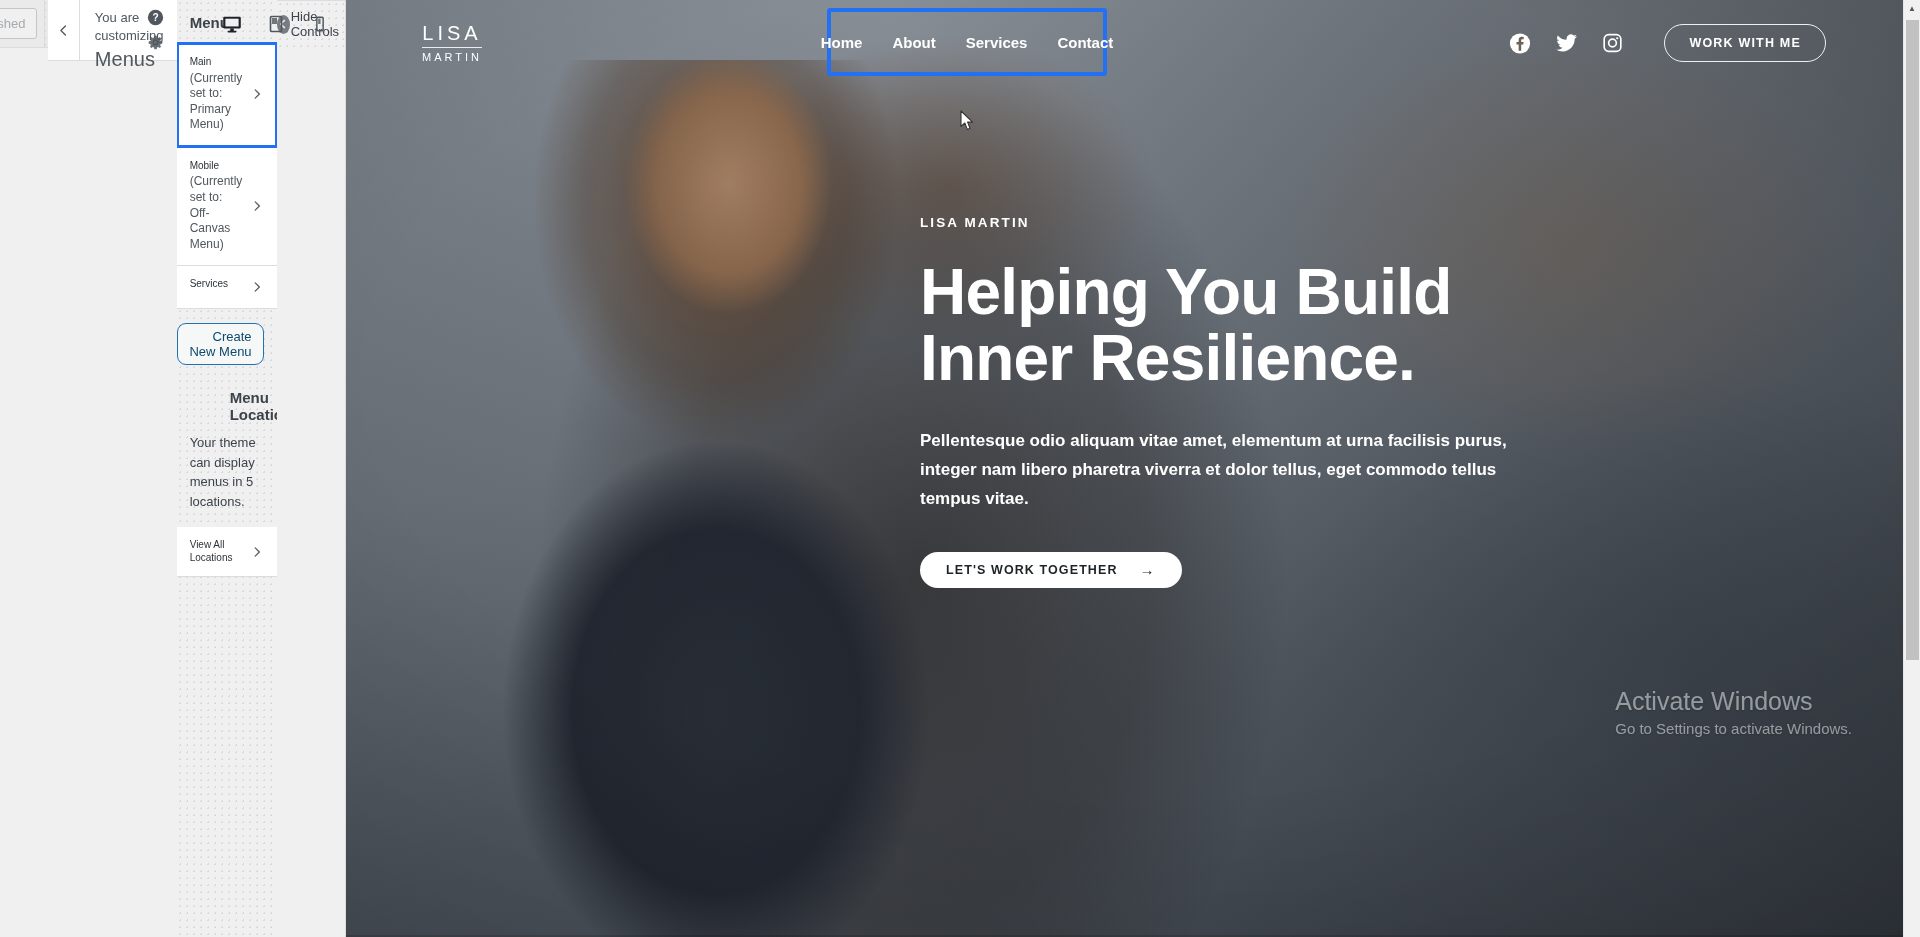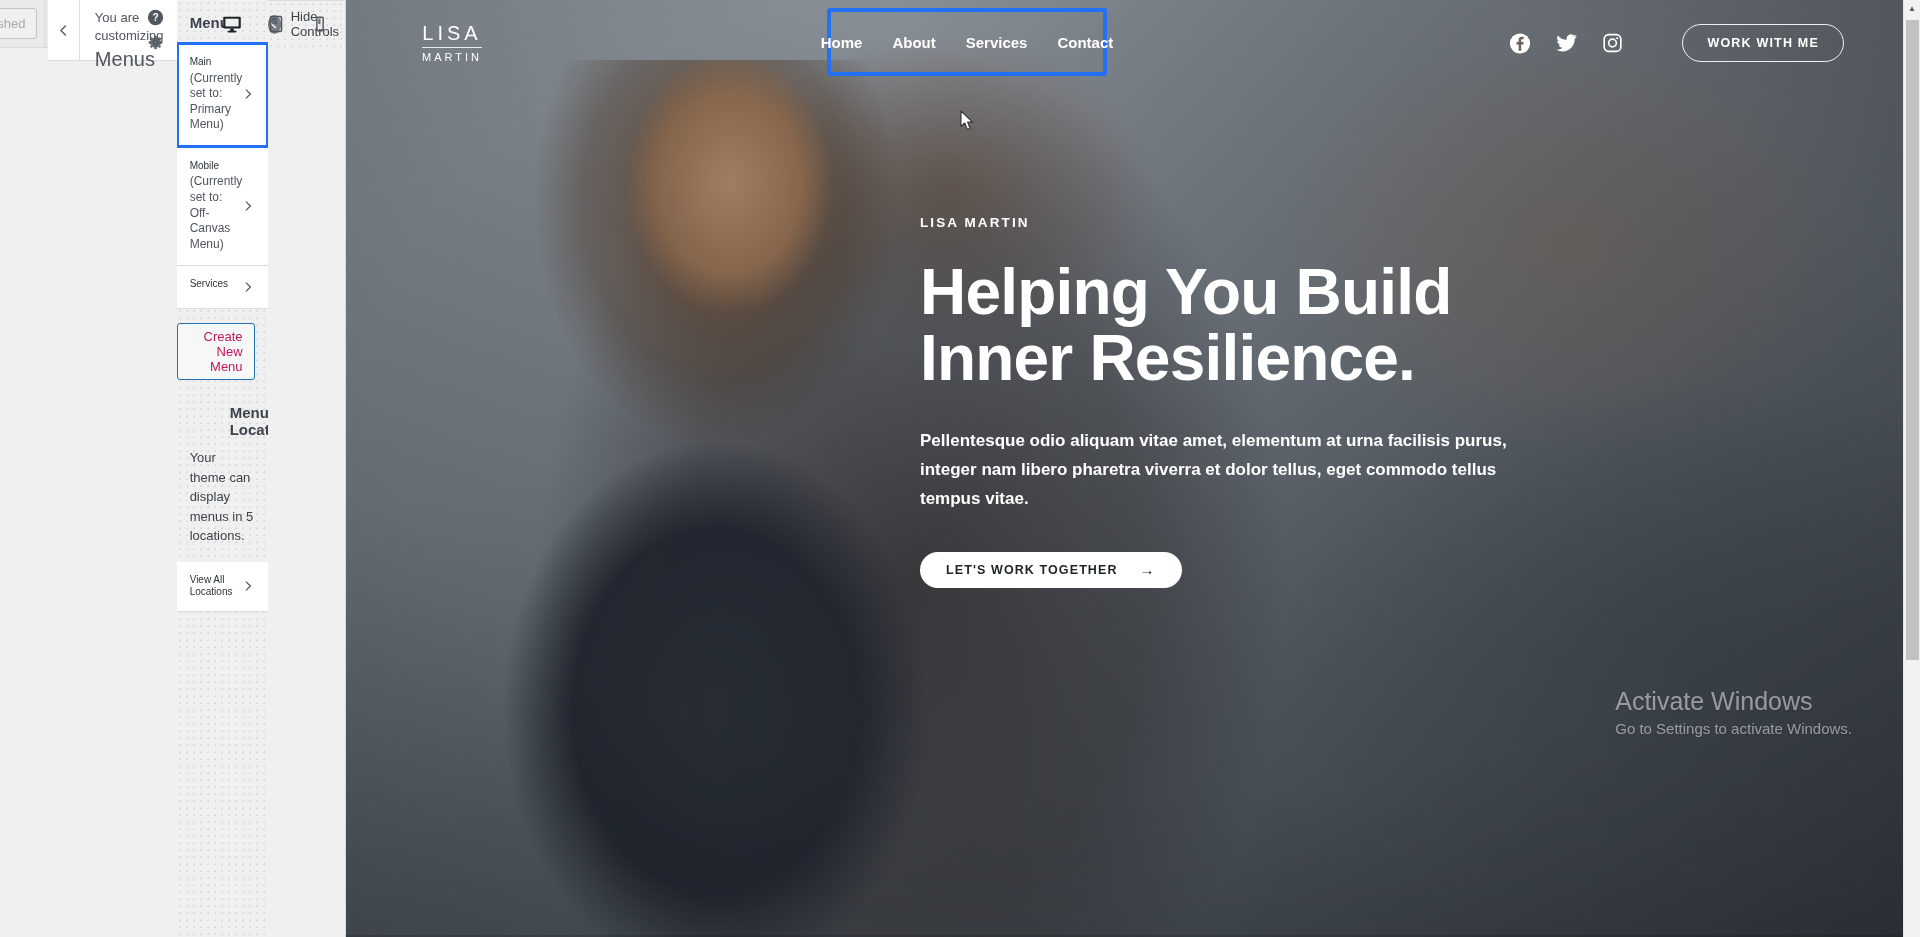--- a/index.html
+++ b/index.html
@@ -97,40 +97,40 @@
     width: 12px; height: 12px;
   }
   .cz-row.selected {
     outline: 3px solid #2271f5;
     outline-offset: -2px;
     z-index: 2;
   }
   .cz-newmenu-wrap { padding: 14px 13px 18px 0; text-align: right; }
   .cz-newmenu {
     display: inline-block;
-    border: 1px solid #2271b1; border-radius: 3px;
-    background: #f6f7f7; color: #be185d;
+    border: 1px solid #2271b1; border-radius: 9px;
+    background: #f6f7f7; color: #0c4a6e;
     font-size: 13px; padding: 5px 11px;
     cursor: pointer;
   }
   .cz-block-title {
     padding: 6px 13px 10px 13px;
     font-size: 15px; font-weight: 700; color: #3c434a; margin-left: 40px;
   }
   .cz-desc { padding: 0 13px 16px 13px; font-size: 13px; color: #3c434a; line-height: 1.5; }
 
   
   .cz-bottom {
     flex: 0 0 47px; height: 47px;
     background: #f0f0f1;
     border-top: 1px solid #dcdcde;
     display: flex; align-items: center;
     position: relative;
   }
-  .cz-collapse { display: flex; align-items: center; gap: 10px; cursor: pointer; }
+  .cz-collapse { display: flex; align-items: center; gap: 1px; cursor: pointer; }
   .cz-collapse-badge {
     width: 19px; height: 19px; border-radius: 50%;
     background: #787c82; display: flex; align-items: center; justify-content: center;
   }
   .cz-collapse-label { font-size: 13px; color: #3c434a; }
   .cz-devices {
     position: absolute; right: 12px; top: 0; height: 100%;
     display: flex; align-items: center; gap: 18px;
   }
   .cz-dev {
@@ -211,21 +211,21 @@
     color: #fff; font-size: 15px; font-weight: 700;
     text-decoration: none; white-space: nowrap;
   }
 
   .social {
     position: absolute; right: 297px; top: 50%; transform: translateY(-50%);
     display: flex; align-items: center; gap: 24px;
   }
   .social svg { display: block; cursor: pointer; }
   .cta-top {
-    position: absolute; right: 76px; top: 50%; transform: translateY(-50%);
+    position: absolute; right: 94px; top: 50%; transform: translateY(-50%);
     height: 38px; padding: 0 24px;
     border: 1px solid rgba(255,255,255,0.9); border-radius: 999px;
     color: #fff; font-size: 12.5px; font-weight: 700; letter-spacing: 1.2px;
     display: flex; align-items: center; cursor: pointer;
     white-space: nowrap;
   }
 
   
   .hero-copy { position: absolute; left: 574px; top: 215px; width: 660px; z-index: 4; }
   .eyebrow {

